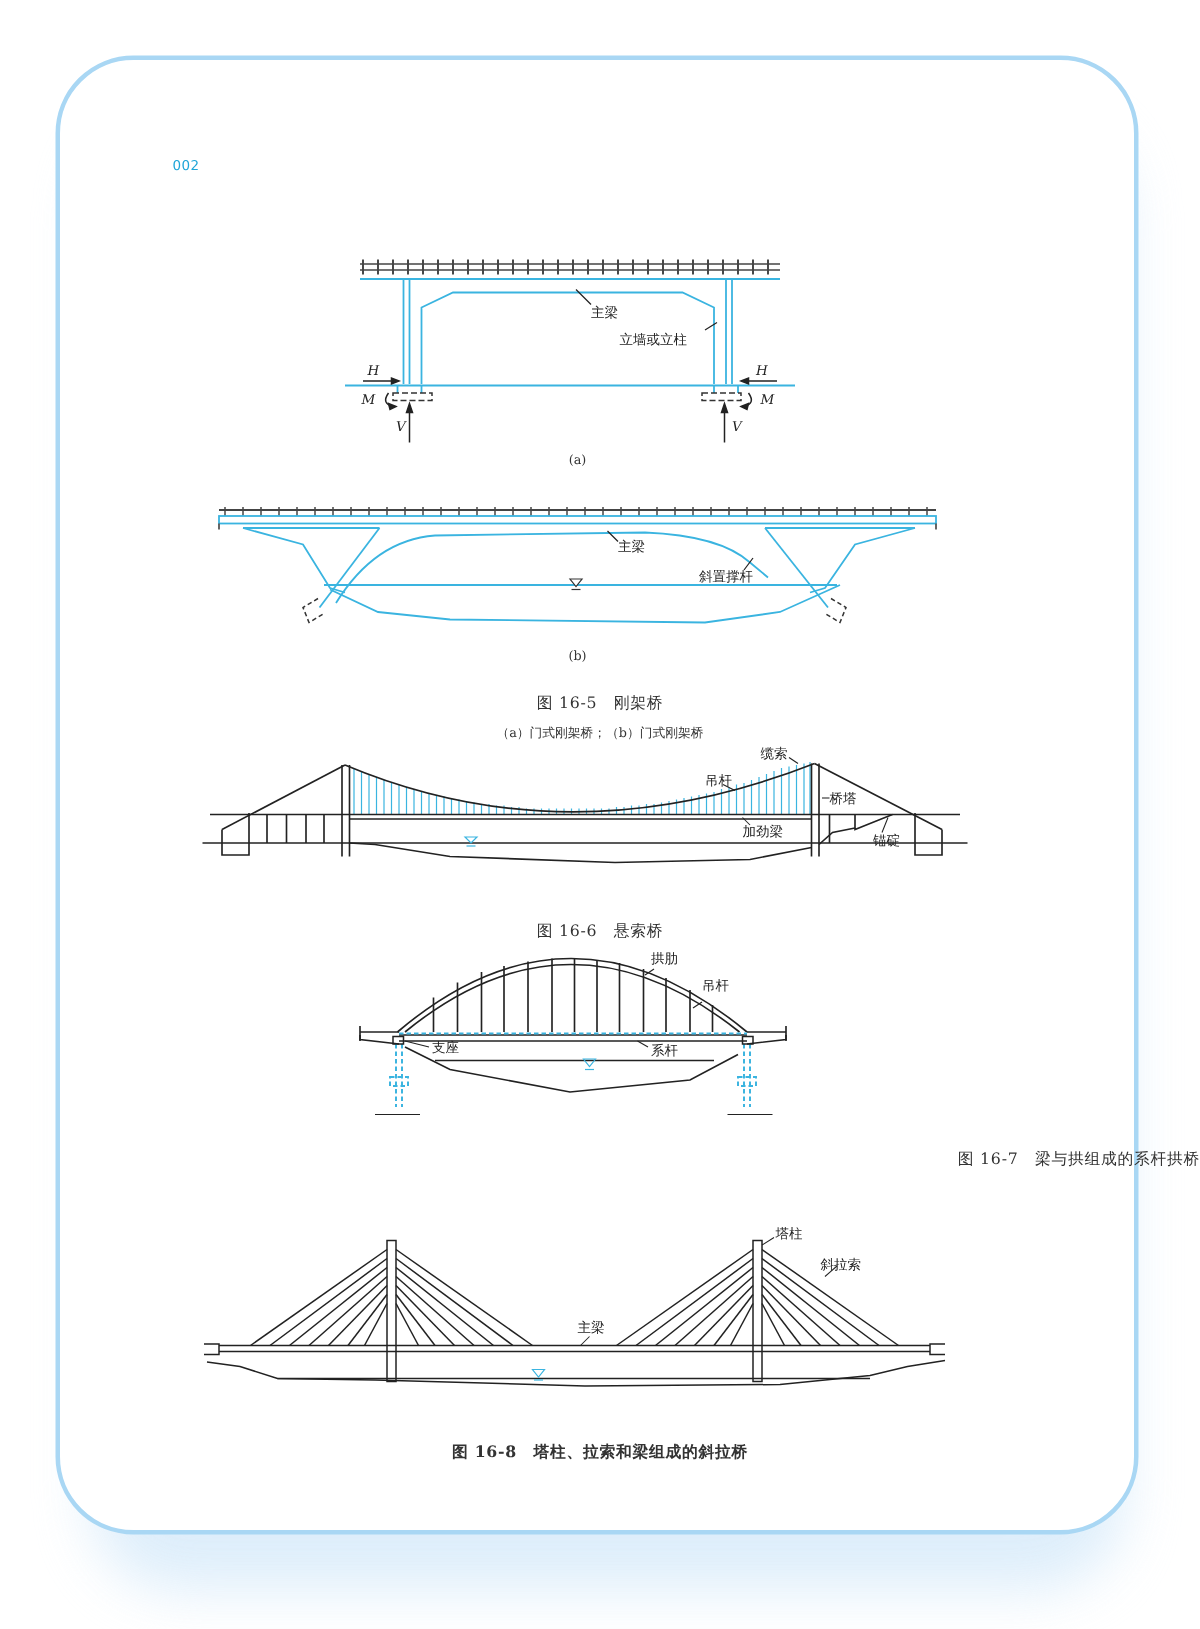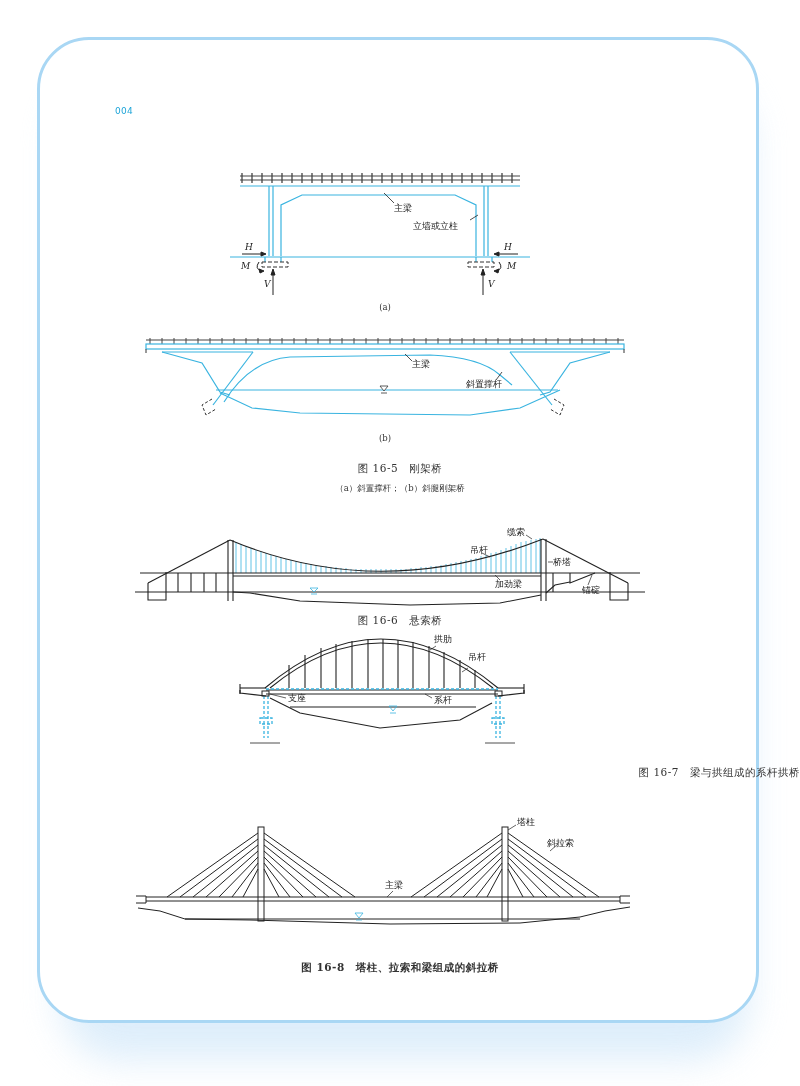--- a/index.html
+++ b/index.html
@@ -41,21 +41,21 @@
     position:absolute; left:0; width:770px; text-align:center;
     font-size:8.5px; color:#333;
   }
 </style>
 </head>
 <body>
 
 <div class="shadow"></div>
 <div class="card"></div>
 
-<div class="page-num">004</div>
+<div class="page-num">002</div>
 
 <div class="fig" style="left:230px; top:165px;">
   <svg width="300" height="140" viewBox="0 0 300 140">
 
     <line x1="10" y1="11" x2="290" y2="11" stroke="#444" stroke-width="1"></line>
     <line x1="10" y1="15" x2="290" y2="15" stroke="#444" stroke-width="1"></line>
     <g stroke="#444" stroke-width="1.3">
       <line x1="12" y1="8" x2="12" y2="18"></line>
         <line x1="22" y1="8" x2="22" y2="18"></line>
         <line x1="32" y1="8" x2="32" y2="18"></line>
@@ -205,23 +205,23 @@
     </g>
     <line x1="265" y1="19" x2="272" y2="26" stroke="#222" stroke-width="0.8"></line>
     <line x1="362" y1="37" x2="356" y2="45" stroke="#222" stroke-width="0.8"></line>
     <text class="lbl" x="272" y="32">主梁</text>
     <text class="lbl" x="326" y="52">斜置撑杆</text>
   </svg>
 </div>
 <div class="sublabel" style="top:433px;">(b)</div>
 
 <div class="caption" style="top:462px;">图 16-5　刚架桥</div>
-<div class="subcaption" style="top:483px;">（a）斜置撑杆；（b）斜腿刚架桥</div>
-
-<div class="fig" style="left:130px; top:525px;">
+<div class="subcaption" style="top:483px;">（a）门式刚架桥；（b）门式刚架桥</div>
+
+<div class="fig" style="left:130px; top:495px;">
   <svg width="520" height="85" viewBox="0 0 520 85">
 
     <g stroke="#3ab4e0" stroke-width="0.8">
       <line x1="106" y1="17" x2="106" y2="48"></line>
         <line x1="111" y1="19" x2="111" y2="48"></line>
         <line x1="116" y1="21" x2="116" y2="48"></line>
       <line x1="121" y1="23" x2="121" y2="48"></line>
         <line x1="126" y1="25" x2="126" y2="48"></line>
         <line x1="131" y1="27" x2="131" y2="48"></line>
       <line x1="136" y1="28" x2="136" y2="48"></line>

